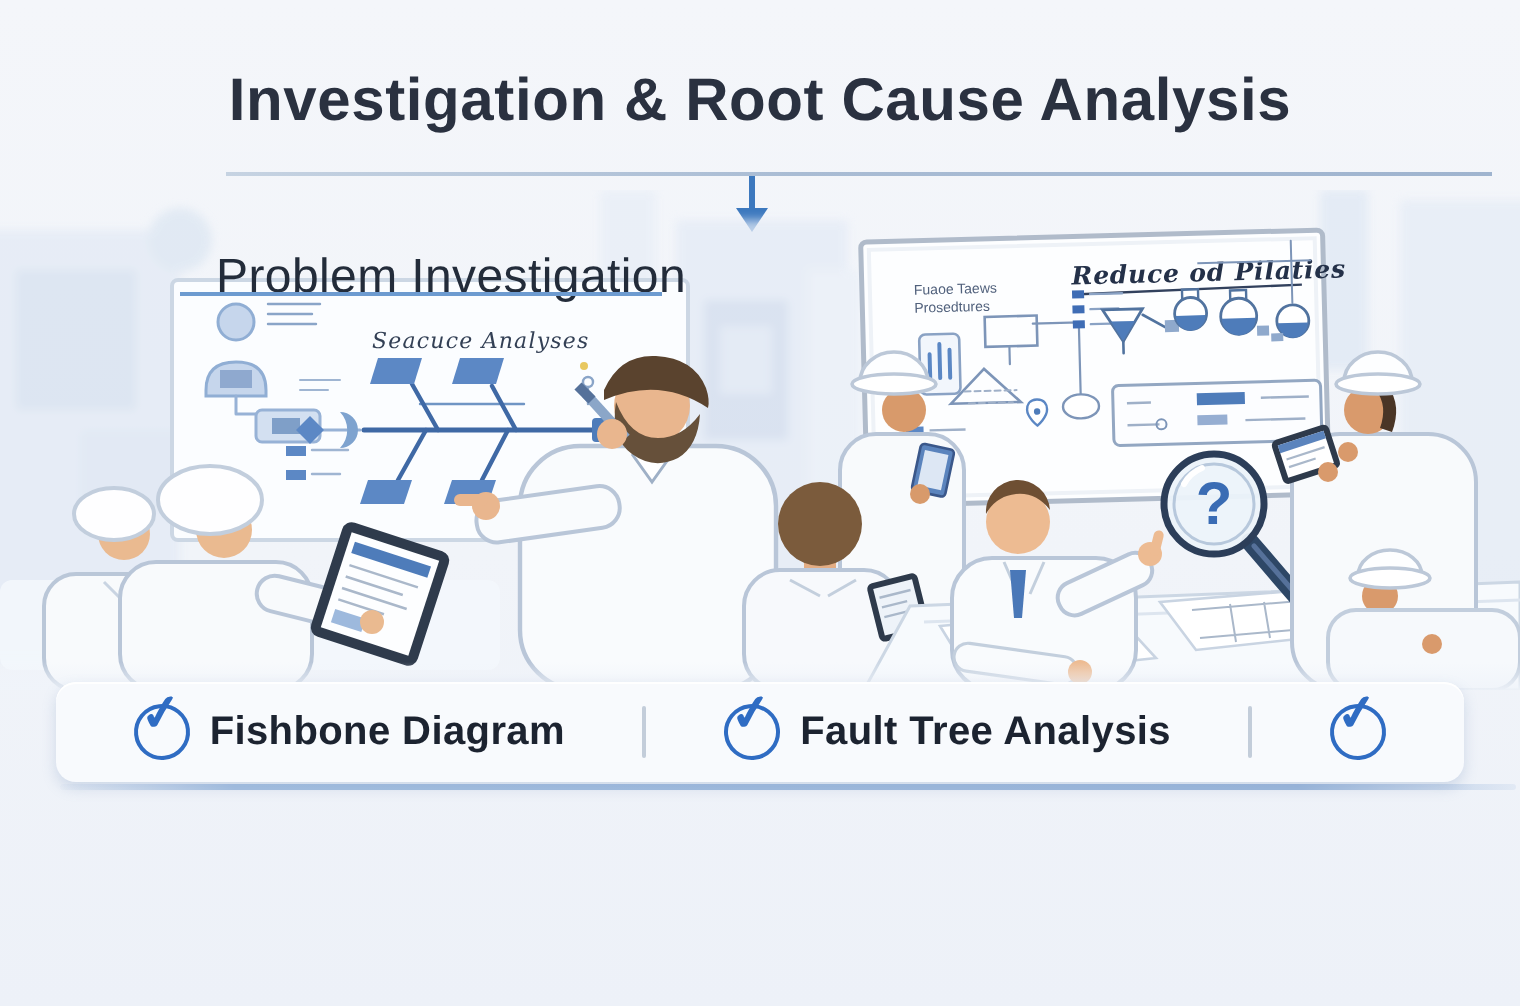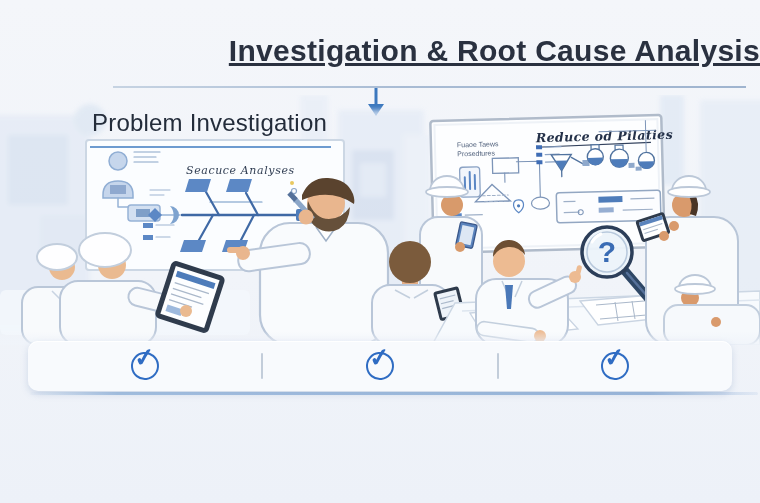--- a/index.html
+++ b/index.html
@@ -2,27 +2,27 @@
 <html><head>
 <meta charset="utf-8">
 <style>
   html,body{margin:0;padding:0;background:#ffffff;}
   .canvas{
     position:relative;width:760px;height:503px;overflow:hidden;
     background:linear-gradient(180deg,#f4f6fa 0%,#f1f4f9 55%,#edf1f8 100%);
     font-family:"Liberation Sans",sans-serif;
   }
   .title{
-    position:absolute;top:34px;left:0;width:100%;margin:0;text-align:right;
-    font-size:30px;font-weight:700;color:#2a3140;letter-spacing:.3px;text-decoration:underline;
+    position:absolute;top:34px;left:0;width:100%;margin:0;text-align:center;
+    font-size:30px;font-weight:700;color:#2a3140;letter-spacing:.3px;
   }
   .divider{position:absolute;left:113px;right:14px;top:86px;height:2px;
     background:linear-gradient(90deg,#c6d3e2,#a9bcd4 45%,#9fb4cf);}
   .arrow-down{position:absolute;left:366px;top:88px;width:20px;height:28px;}
-  .heading{position:absolute;left:92px;top:109px;margin:0;
+  .heading{position:absolute;left:92px;top:109px;margin:16px;
     font-size:24px;font-weight:500;color:#232c3a;letter-spacing:.2px;z-index:3;}
   .heading-underline{position:absolute;left:90px;top:146px;width:241px;height:2px;
     background:#6d9bd0;z-index:3;}
   .scene{position:absolute;left:0;top:95px;width:760px;height:250px;z-index:1;}
   .footer{
     position:absolute;left:28px;top:341px;width:704px;height:50px;z-index:4;
     background:#f8fafd;border-radius:10px;
     box-shadow:inset 0 1px 0 #ffffff, 0 3px 7px rgba(130,155,195,.30);
     display:flex;align-items:center;justify-content:space-evenly;
   }
@@ -307,26 +307,28 @@
     </g>
 
     <rect x="0" y="236" width="760" height="14" fill="url(#fadeWhite)"></rect>
   </svg>
 
   <div class="footer">
     <div class="f-item">
       <span class="check">
         <span class="glyph">✓</span>
       </span>
+      <span class="f-label">Fishbone Diagram</span>
     </div>
     <div class="f-sep"></div>
     <div class="f-item">
       <span class="check">
         <span class="glyph">✓</span>
       </span>
+      <span class="f-label">Fault Tree Analysis</span>
     </div>
     <div class="f-sep"></div>
     <div class="f-item">
       <span class="check">
         <span class="glyph">✓</span>
       </span>
     </div>
   </div>
 
   <div class="accent-line"></div>

